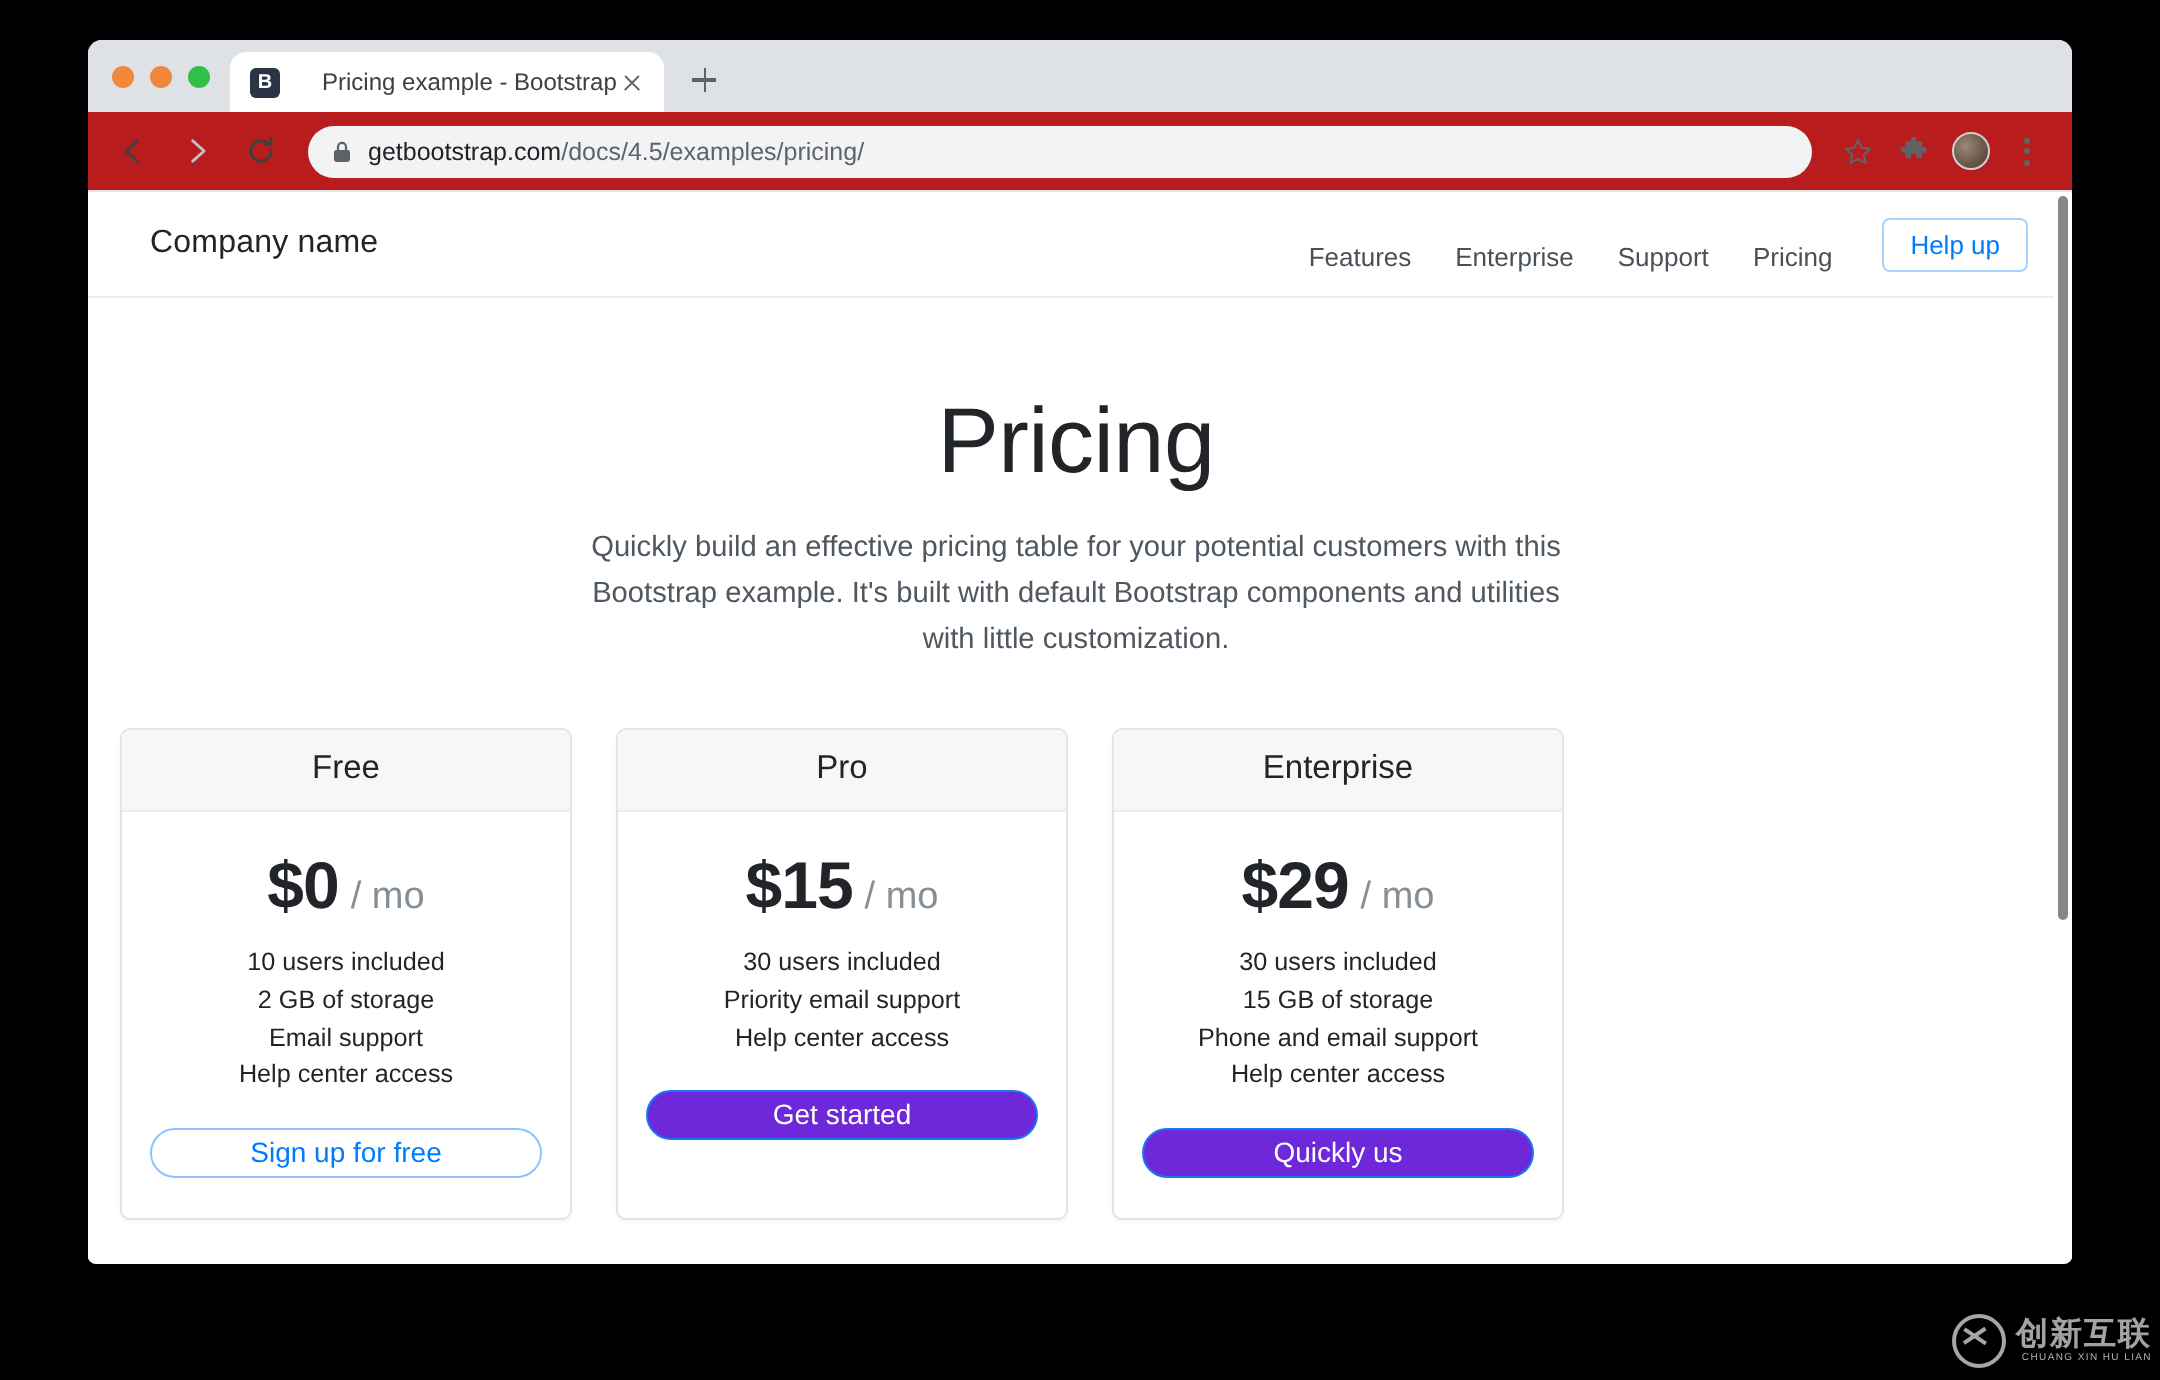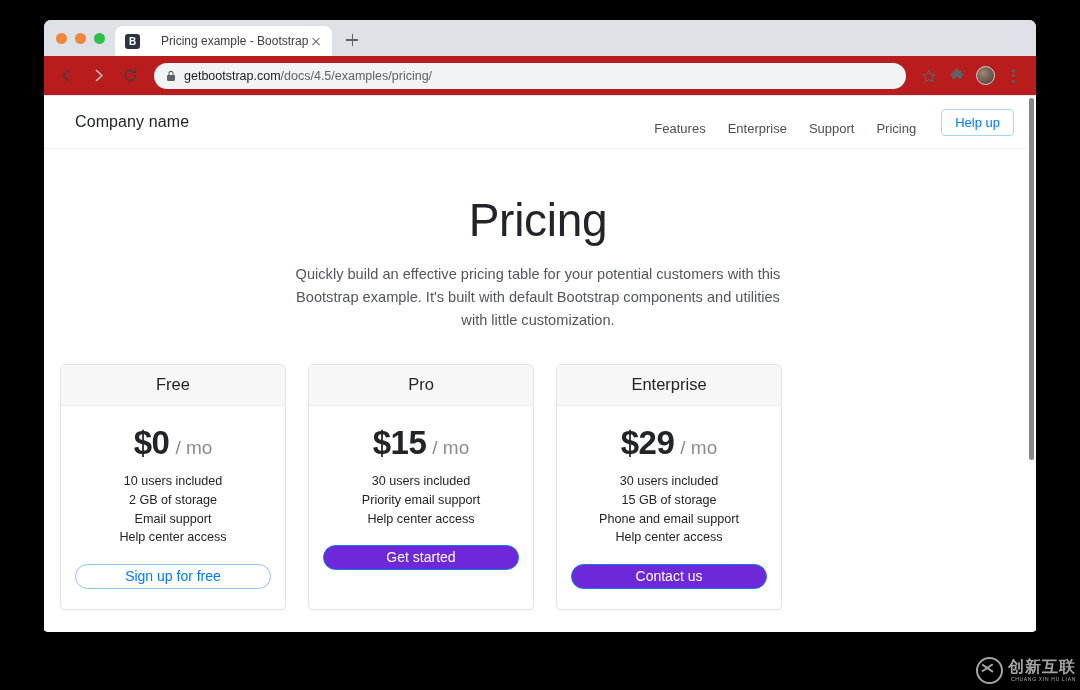--- a/index.html
+++ b/index.html
@@ -559,21 +559,21 @@
               <div class="price-row">
                 <span class="price-amount">$29</span>
                 <span class="price-period">/ mo</span>
               </div>
               <ul class="feature-list">
                 <li>30 users included</li>
                 <li>15 GB of storage</li>
                 <li>Phone and email support</li>
                 <li>Help center access</li>
               </ul>
-              <button class="card-cta cta-solid">Contact us</button>
+              <button class="card-cta cta-solid">Quickly us</button>
             </div>
           </div>
 
         </div>
       </div>
 
       <div class="scrollbar-track">
         <div class="scrollbar-thumb"></div>
       </div>
     </div>

